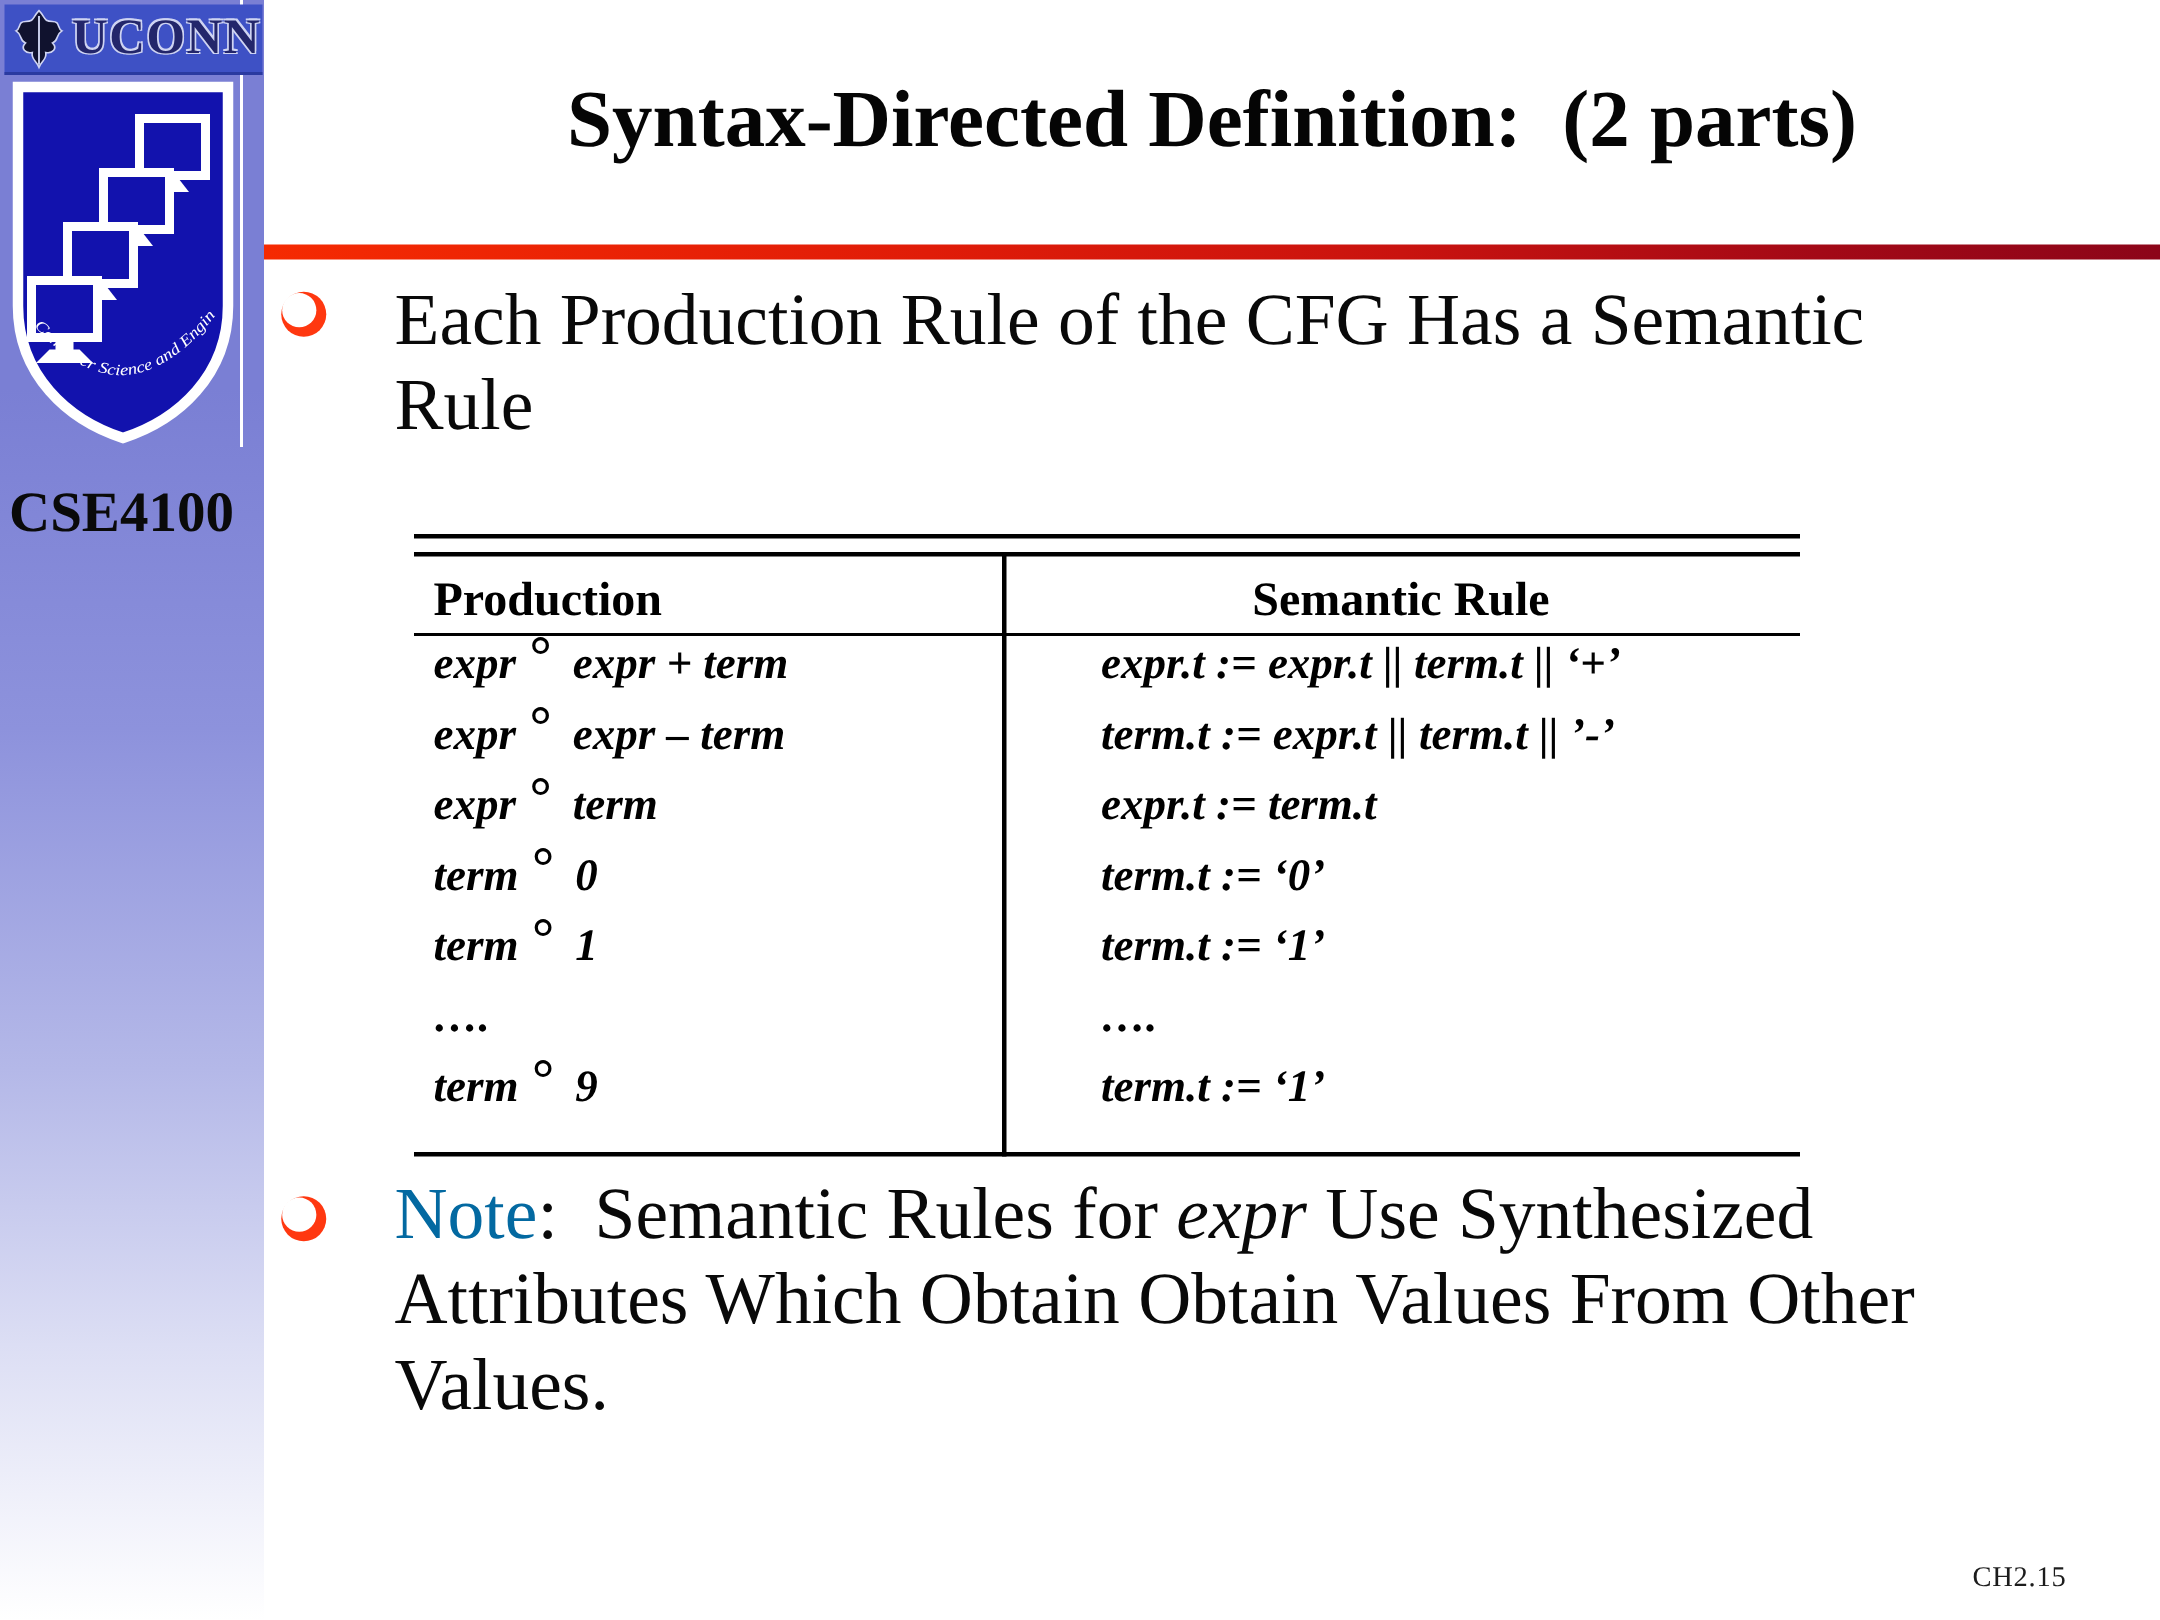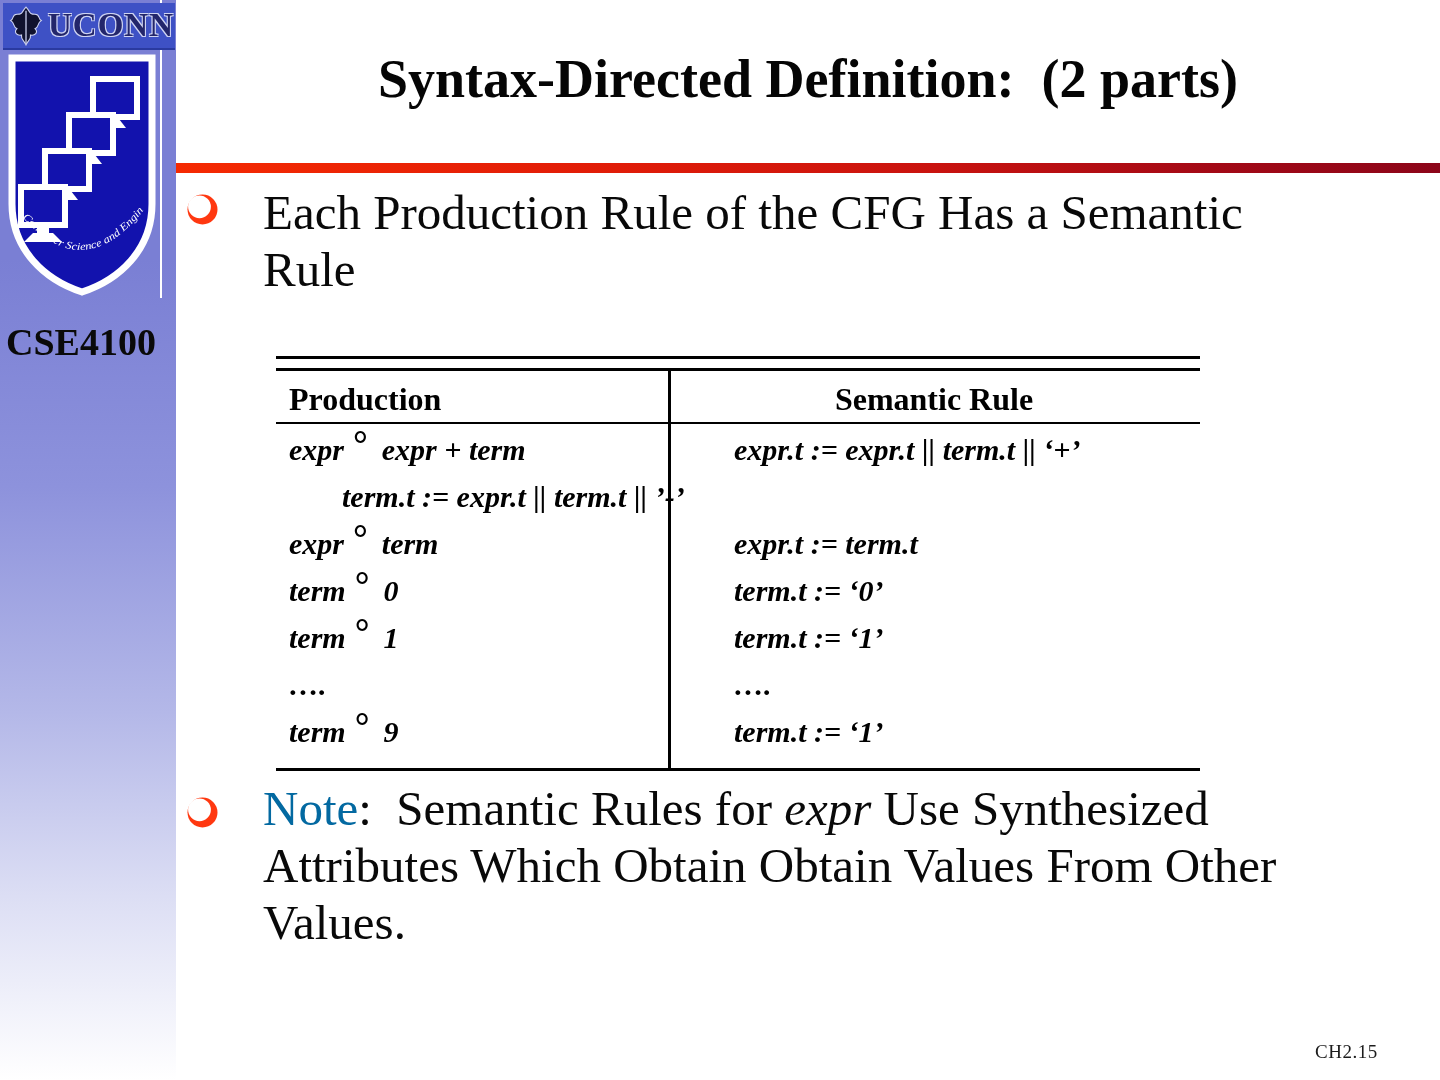--- a/index.html
+++ b/index.html
@@ -82,21 +82,21 @@
   .tline.head-underline { top: 66px; height: 2px; }
   .tline.bottom { top: 412px; height: 3px; }
   .vdiv { position: absolute; left: 392px; top: 13px; width: 3px; height: 402px; background: #000; }
   .thead-cell {
     position: absolute; top: 25px;
     font-style: normal; font-size: 32px; font-weight: bold;
   }
   .thead-cell.c1 { left: 13px; }
   .thead-cell.c2 { left: 392px; width: 532px; text-align: center; }
   .tbody { position: absolute; left: 0; top: 70px; width: 100%; }
-  .trow { display: flex; height: 47px; align-items: center; }
+  .trow { display: flex; height: 47px; align-items: flex-start; }
   .pcell { width: 392px; padding-left: 13px; white-space: pre; }
   .scell { padding-left: 66px; white-space: pre; }
   .arrow {
     display: inline-block;
     font-style: normal; font-weight: bold;
     font-size: 37px; line-height: 20px;
     margin: 0 14px 0 9px;
     position: relative; top: -3px;
   }
   .arrow:empty { margin: 0; }
@@ -173,20 +173,21 @@
     <div class="thead-cell c2">Semantic Rule</div>
     <div class="tline head-underline"></div>
     <div class="vdiv"></div>
 
     <div class="tbody">
       <div class="trow">
         <span class="pcell"><span>expr</span><span class="arrow">°</span><span>expr + term</span></span>
         <span class="scell">expr.t := expr.t || term.t || ‘+’</span>
       </div>
       <div class="trow">
+        <span class="pcell"><span>expr</span><span class="arrow">°</span><span>expr – term</span></span>
         <span class="scell">term.t := expr.t || term.t || ’-’</span>
       </div>
       <div class="trow">
         <span class="pcell"><span>expr</span><span class="arrow">°</span><span>term</span></span>
         <span class="scell">expr.t := term.t</span>
       </div>
       <div class="trow">
         <span class="pcell"><span>term</span><span class="arrow">°</span><span>0</span></span>
         <span class="scell">term.t := ‘0’</span>
       </div>

